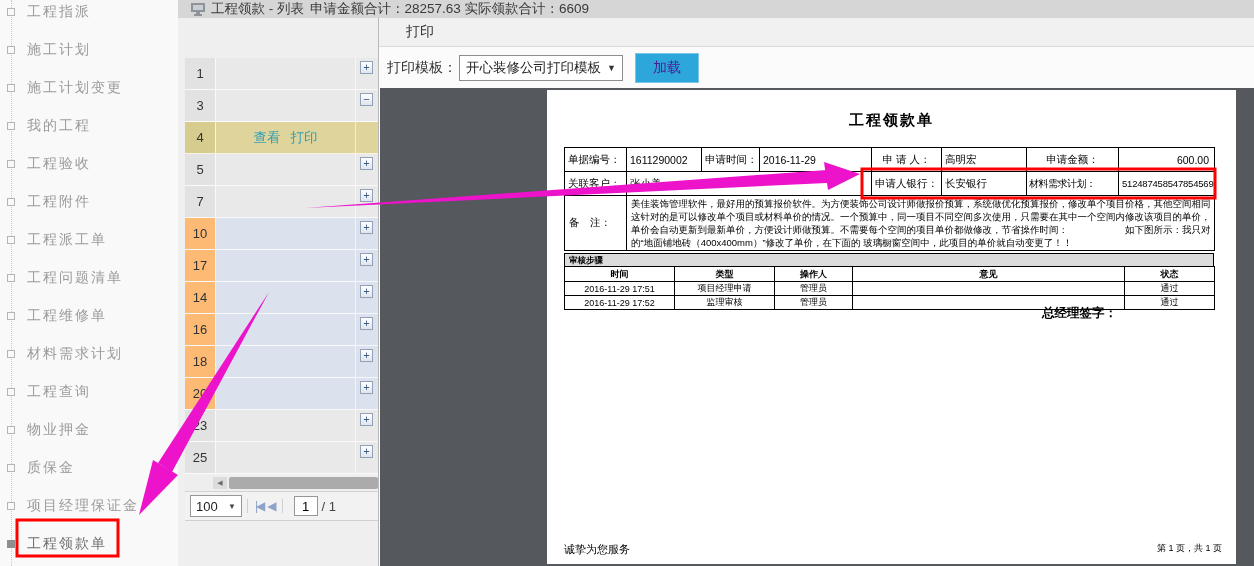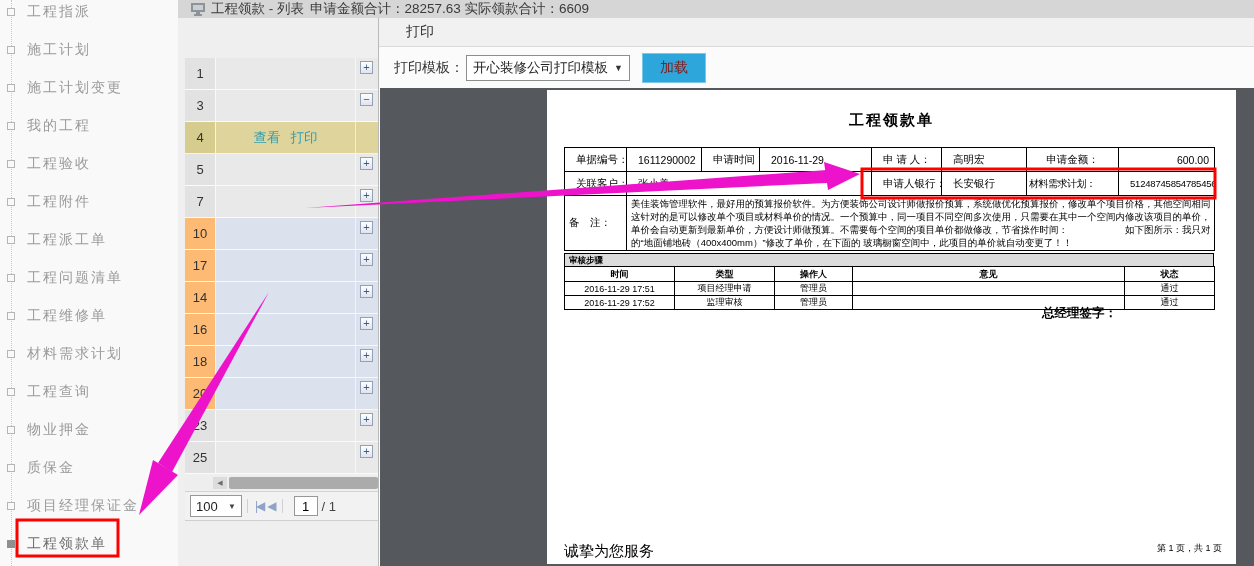--- a/index.html
+++ b/index.html
@@ -46,44 +46,44 @@
   .psize { width: 52px; height: 22px; margin-left: 5px; border: 1px solid #979797; background: #fff; display: flex; align-items: center; justify-content: space-between; padding: 0 5px; font-size: 13px; color: #222; cursor: pointer; }
   .psize .arr { font-size: 8px; color: #444; }
   .pdiv { width: 1px; height: 14px; background: #d0d0d0; margin: 0 5px; }
   .pnav { color: #8fa3c8; font-size: 12px; margin: 0 2px; cursor: pointer; white-space: nowrap; letter-spacing: -2px; }
   .pcur { width: 24px; height: 20px; border: 1px solid #979797; background: #fff; text-align: center; font-size: 13px; margin: 0 4px 0 6px; font-family: "Liberation Sans", sans-serif; }
   .ptotal { font-size: 13px; color: #444; }
 
   
   .dialog { position: absolute; left: 378px; top: 18px; width: 876px; height: 548px; background: #fbfbfb; border-left: 1px solid #b9b9b9; }
   .dlg-head { height: 29px; background: #f1f1f1; border-bottom: 1px solid #dadada; display: flex; align-items: center; padding-left: 27px; font-size: 14px; color: #333; }
-  .toolbar { height: 41px; display: flex; align-items: center; padding-left: 15px; background: #fbfbfb; }
+  .toolbar { height: 41px; display: flex; align-items: center; padding-left: 8px; background: #fbfbfb; }
   .tlabel { font-size: 14px; color: #333; white-space: nowrap; }
   .tselect { width: 164px; height: 26px; border: 1px solid #8e8e8e; background: #fff; display: flex; align-items: center; justify-content: space-between; padding: 0 6px; font-size: 13.5px; color: #1e1e1e; margin-left: 2px; cursor: pointer; white-space: nowrap; }
   .tselect .arr { font-size: 9px; color: #333; margin-left: 4px; }
-  .loadbtn { margin-left: 12px; width: 64px; height: 30px; background: #2da6db; border: 1px solid #7cc6e9; color: #7f1d1d; font-size: 14px; display: flex; align-items: center; justify-content: center; cursor: pointer; }
+  .loadbtn { margin-left: 12px; width: 64px; height: 30px; background: #2da6db; border: 1px solid #7cc6e9; color: #4c1d95; font-size: 14px; display: flex; align-items: center; justify-content: center; cursor: pointer; }
   .preview { position: absolute; left: 1px; right: 0; top: 70px; bottom: 0; background: #55585c; overflow: hidden; }
   .page { position: absolute; left: 167px; top: 2px; width: 689px; height: 474px; background: #ffffff; color: #000; }
 
   
   .doc-title { position: absolute; top: 21px; left: 0; width: 100%; text-align: center; font-size: 15px; font-weight: bold; letter-spacing: 2px; }
   .doc-table { position: absolute; top: 57px; left: 17px; width: 650px; border-collapse: collapse; table-layout: fixed; font-size: 10.5px; }
-  .doc-table td { border: 1px solid #000; padding: 0 11px; height: 24px; overflow: hidden; white-space: nowrap; }
+  .doc-table td { border: 1px solid #000; padding: 0 3px; height: 24px; overflow: hidden; white-space: nowrap; }
   .doc-table td.lab { white-space: nowrap; }
   .doc-table td.num { text-align: right; padding-right: 5px; }
   .doc-table td.tight { font-size: 10px; letter-spacing: -0.5px; padding: 0 2px; }
   .doc-table td.acct { font-size: 9.5px; letter-spacing: -0.2px; }
   .note-cell { height: 54px !important; vertical-align: top; padding: 1px 4px !important; }
   .note-line { font-size: 9.5px; line-height: 13px; white-space: nowrap; overflow: hidden; }
   .review-band { position: absolute; top: 163px; left: 17px; width: 650px; height: 13px; background: #dcdcdc; border: 1px solid #000; border-bottom: none; font-size: 8.5px; font-weight: bold; padding: 1px 0 0 4px; }
   .review-table { position: absolute; top: 176px; left: 17px; width: 650px; border-collapse: collapse; table-layout: fixed; font-size: 9px; text-align: center; }
   .review-table td { border: 1px solid #000; height: 12px; padding: 0 2px; overflow: hidden; white-space: nowrap; }
   .review-table tr.hd td { height: 15px; font-weight: bold; }
   .signature { position: absolute; top: 215px; left: 495px; font-size: 12.5px; font-weight: bold; }
-  .doc-foot-l { position: absolute; top: 452px; left: 17px; font-size: 15px; }
+  .doc-foot-l { position: absolute; top: 452px; left: 17px; font-size: 11px; }
   .doc-foot-r { position: absolute; top: 452px; right: 14px; font-size: 9px; }
 
   
   .annot { position: absolute; left: 0; top: 0; width: 1254px; height: 566px; pointer-events: none; z-index: 99; }
 </style>
 </head>
 <body>
 
 <div class="app">
 

